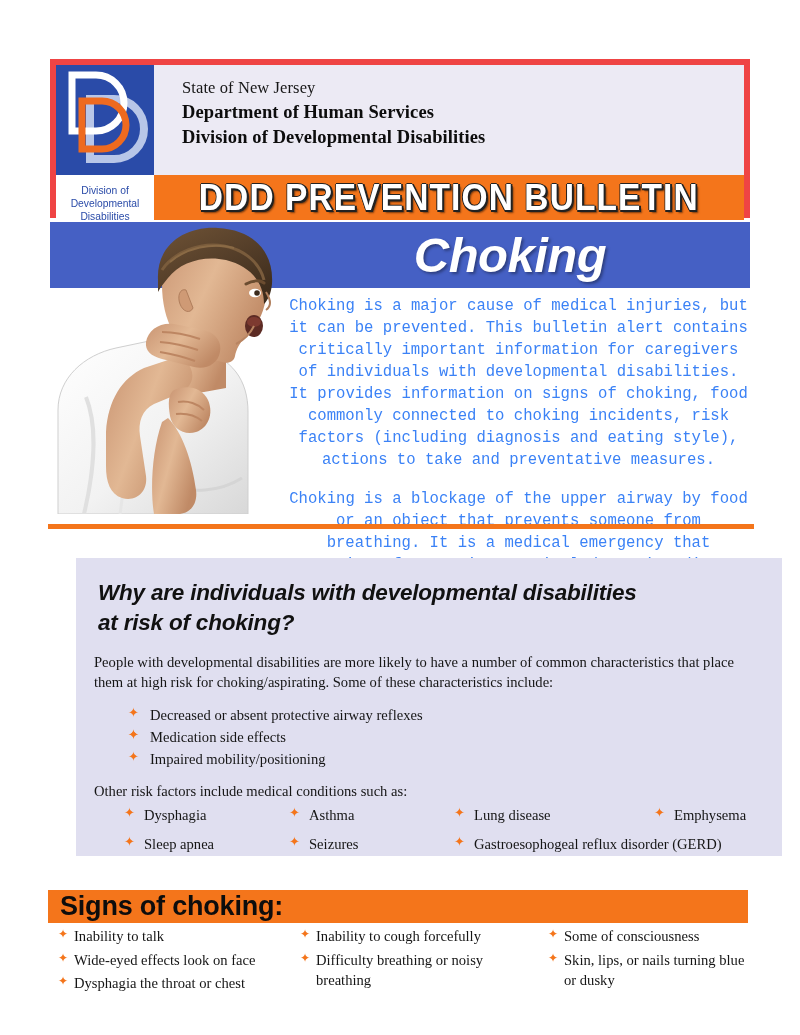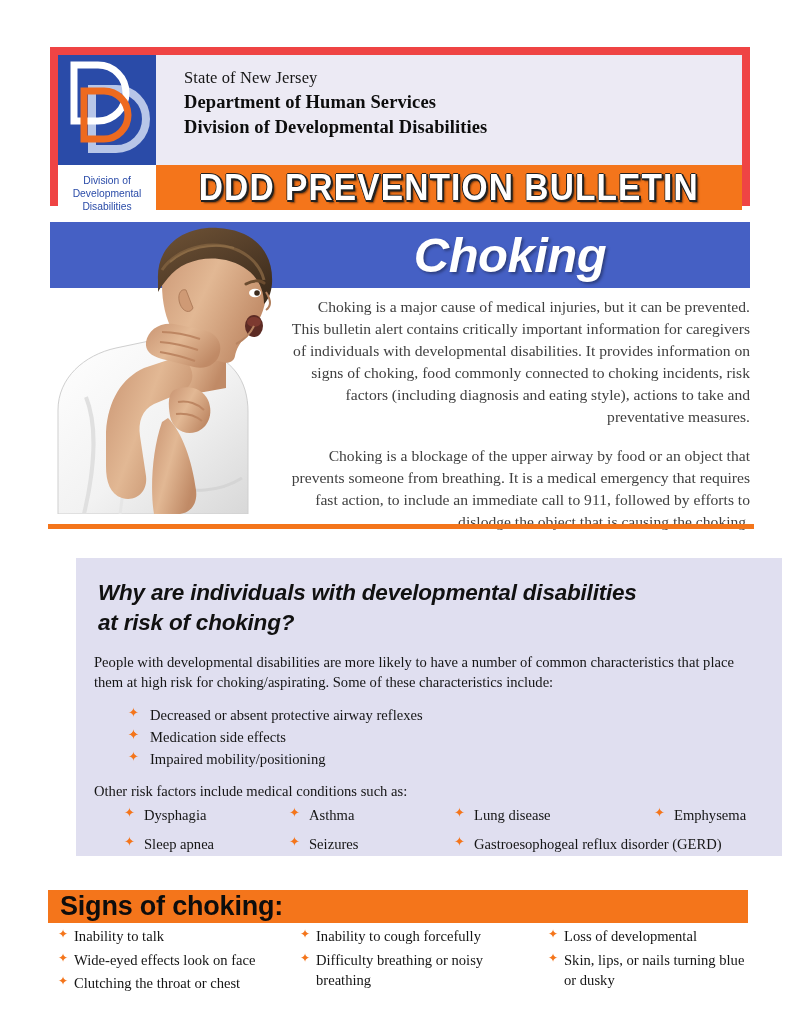--- a/index.html
+++ b/index.html
@@ -19,23 +19,23 @@
   .page {
     position: absolute;
     left: 0; top: 0;
     width: 800px; height: 1035px;
     background: #ffffff;
   }
 
   
   .header-block {
     position: absolute;
-    left: 50px; top: 47px;
+    left: 50px; top: 59px;
     width: 700px; height: 159px;
-    border: 8px solid #ef4444;
+    border: 6px solid #ef4444;
     box-sizing: border-box;
     background: #fde047;
   }
   .header-top {
     display: flex;
     height: 110px;
   }
   .logo-cell {
     width: 98px;
     height: 110px;
@@ -132,23 +132,24 @@
     width: 232px; height: 292px;
   }
   .hero-body {
     position: absolute;
     left: 237px; top: 74px;
     width: 463px;
   }
   .hero-p {
     font-size: 15.6px;
     line-height: 1.41;
-    color: #404040;
+    color: #3b82f6;
     margin: 0 0 17px 0;
-    text-align: right;
+    text-align: center;
+    font-family: Liberation Mono, monospace;
   }
   .orange-rule {
     position: absolute;
     left: 48px; top: 524px;
     width: 706px; height: 5px;
     background: #F4751B;
   }
 
   
   .lav-panel {
@@ -406,25 +407,25 @@
   </div>
 
   <div class="signs-bar">
     <span class="signs-bar-text">Signs of choking:</span>
   </div>
 
   <div class="signs-grid">
     <div class="signs-col">
       <div class="sign-item"><span class="dia">✦</span><span>Inability to talk</span></div>
       <div class="sign-item"><span class="dia">✦</span><span>Wide-eyed effects look on face</span></div>
-      <div class="sign-item"><span class="dia">✦</span><span>Clutching the throat or chest</span></div>
+      <div class="sign-item"><span class="dia">✦</span><span>Dysphagia the throat or chest</span></div>
     </div>
     <div class="signs-col">
       <div class="sign-item"><span class="dia">✦</span><span>Inability to cough forcefully</span></div>
       <div class="sign-item"><span class="dia">✦</span><span>Difficulty breathing or noisy breathing</span></div>
     </div>
     <div class="signs-col">
-      <div class="sign-item"><span class="dia">✦</span><span>Loss of developmental</span></div>
+      <div class="sign-item"><span class="dia">✦</span><span>Some of consciousness</span></div>
       <div class="sign-item"><span class="dia">✦</span><span>Skin, lips, or nails turning blue or dusky</span></div>
     </div>
   </div>
 
 </div>
 
 </body></html>

